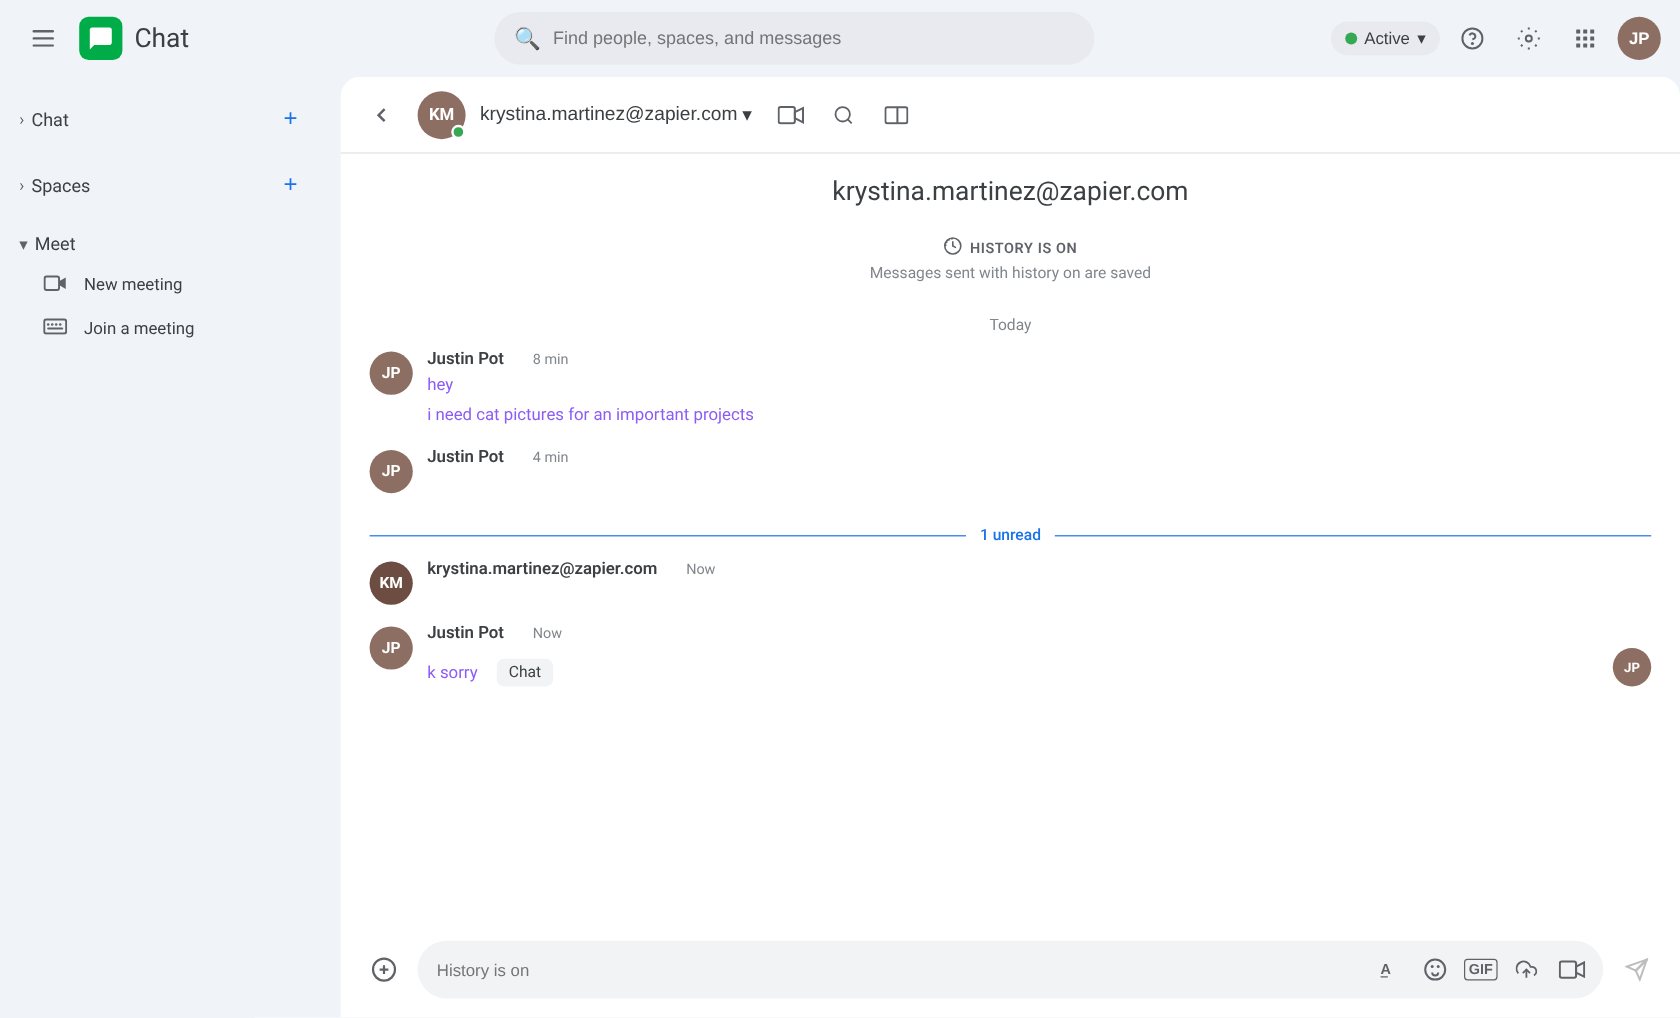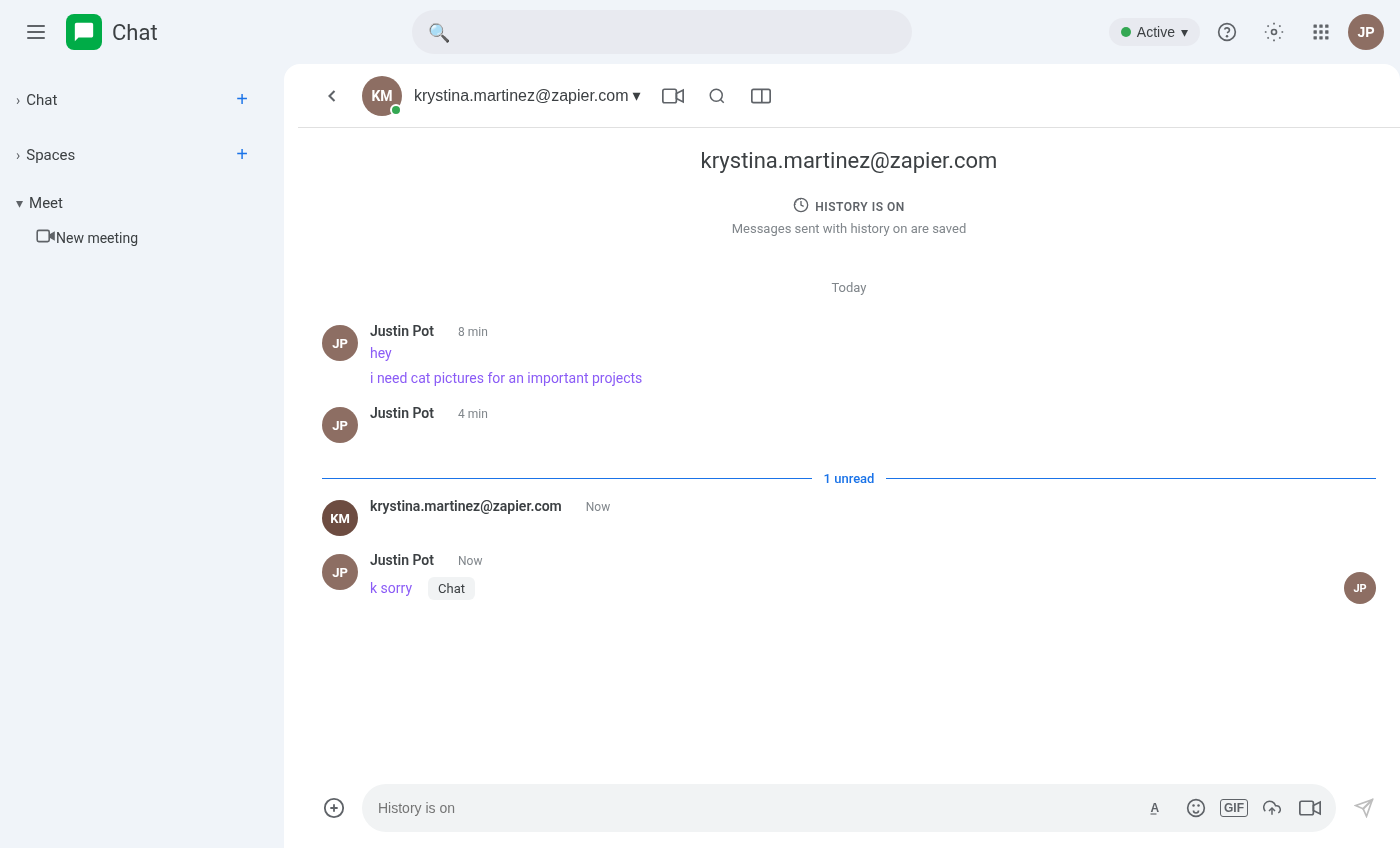--- a/index.html
+++ b/index.html
@@ -120,39 +120,38 @@
       display: flex;
       align-items: center;
       padding: 8px 16px;
       margin-right: 12px;
     }
     .sidebar-row-label {
       font-size: 15px; color: #3c4043; flex: 1; cursor: pointer;
     }
     .chevron { color: #5f6368; font-size: 14px; margin-right: 6px; cursor: pointer; }
     .meet-subitem {
-      display: flex; align-items: center; 
+      display: flex; align-items: center; gap: 14px;
       padding: 8px 16px 8px 36px;
       cursor: pointer;
       border-radius: 0 24px 24px 0;
       margin-right: 12px;
     }
     .meet-subitem-icon { color: #5f6368; font-size: 16px; }
     .meet-subitem-label { font-size: 14px; color: #3c4043; }
 
     
     .chat-panel {
       flex: 1;
       background: white;
       display: flex;
       flex-direction: column;
       overflow: hidden;
       border-radius: 16px 16px 0 0;
       margin: 0 0 0 4px;
-      padding-left: 14px;
     }
 
     
     .chat-header {
       height: 64px;
       display: flex;
       align-items: center;
       padding: 0 16px;
       border-bottom: 1px solid #e0e0e0;
       gap: 12px;
@@ -224,21 +223,21 @@
     .history-label {
       font-size: 12px; font-weight: 600; color: #5f6368; letter-spacing: 0.5px;
     }
     .history-sub {
       font-size: 13px; color: #80868b;
     }
     .date-divider {
       text-align: center;
       font-size: 13px;
       color: #80868b;
-      margin: 28px 0;
+      margin: 12px 0;
     }
 
     
     .message-group {
       display: flex;
       gap: 12px;
       margin-bottom: 16px;
     }
     .msg-avatar {
       width: 36px; height: 36px; border-radius: 50%;
@@ -361,20 +360,21 @@
       <svg width="22" height="22" viewBox="0 0 24 24" fill="white">
         <path d="M20 2H4c-1.1 0-2 .9-2 2v18l4-4h14c1.1 0 2-.9 2-2V4c0-1.1-.9-2-2-2z"></path>
       </svg>
     </div>
     <span class="app-title">Chat</span>
   </div>
 
   <div class="search-bar-wrap">
     <div class="search-bar">
       <span class="search-icon">🔍</span>
+      <input type="text" placeholder="Find people, spaces, and messages" style="">
     </div>
   </div>
 
   <div class="topbar-right">
     <button class="status-btn">
       <span class="status-dot"></span>
       <span>Active</span>
       <span>▾</span>
     </button>
     <button class="icon-btn">
@@ -436,20 +436,33 @@
       </div>
       <div class="meet-subitem">
         <span class="meet-subitem-icon">
           <svg width="20" height="16" viewBox="0 0 24 20" fill="none" stroke="#5f6368" stroke-width="2">
             <rect x="1" y="3" width="15" height="14" rx="2"></rect>
             <polygon points="16,8 23,4 23,16 16,12" fill="#5f6368" stroke="none"></polygon>
           </svg>
         </span>
         <span class="meet-subitem-label">New meeting</span>
       </div>
+      <div class="meet-subitem">
+        <span class="meet-subitem-icon">
+          <svg width="20" height="14" viewBox="0 0 24 16" fill="none" stroke="#5f6368" stroke-width="2">
+            <rect x="1" y="1" width="22" height="14" rx="2"></rect>
+            <line x1="5" y1="6" x2="5" y2="6" stroke-width="2.5" stroke-linecap="round"></line>
+            <line x1="9" y1="6" x2="9" y2="6" stroke-width="2.5" stroke-linecap="round"></line>
+            <line x1="13" y1="6" x2="13" y2="6" stroke-width="2.5" stroke-linecap="round"></line>
+            <line x1="17" y1="6" x2="17" y2="6" stroke-width="2.5" stroke-linecap="round"></line>
+            <line x1="5" y1="10" x2="19" y2="10" stroke-width="2" stroke-linecap="round"></line>
+          </svg>
+        </span>
+        <span class="meet-subitem-label">Join a meeting</span>
+      </div>
     </div>
   </div>
 
   <div class="chat-panel">
 
     <div class="chat-header">
       <button class="back-btn">
         <svg width="20" height="20" viewBox="0 0 24 24" fill="none" stroke="#5f6368" stroke-width="2.5">
           <polyline points="15,18 9,12 15,6"></polyline>
         </svg>
@@ -541,21 +554,21 @@
         </div>
       </div>
 
       <div class="message-group">
         <div class="msg-avatar">JP</div>
         <div class="msg-content">
           <div class="msg-header">
             <span class="msg-sender">Justin Pot</span>
             <span class="msg-time">Now</span>
           </div>
-          <div style="display:flex; align-items:center; gap:8px;">
+          <div style="display:flex; align-items:flex-end; gap:8px;">
             <div class="msg-text">k sorry</div>
             <span class="chat-tooltip">Chat</span>
             <div style="margin-left: auto;">
               <div style="width:32px;height:32px;border-radius:50%;background:#8d6e63;display:flex;align-items:center;justify-content:center;color:white;font-size:11px;font-weight:bold;">JP</div>
             </div>
           </div>
         </div>
       </div>
     </div>
 

